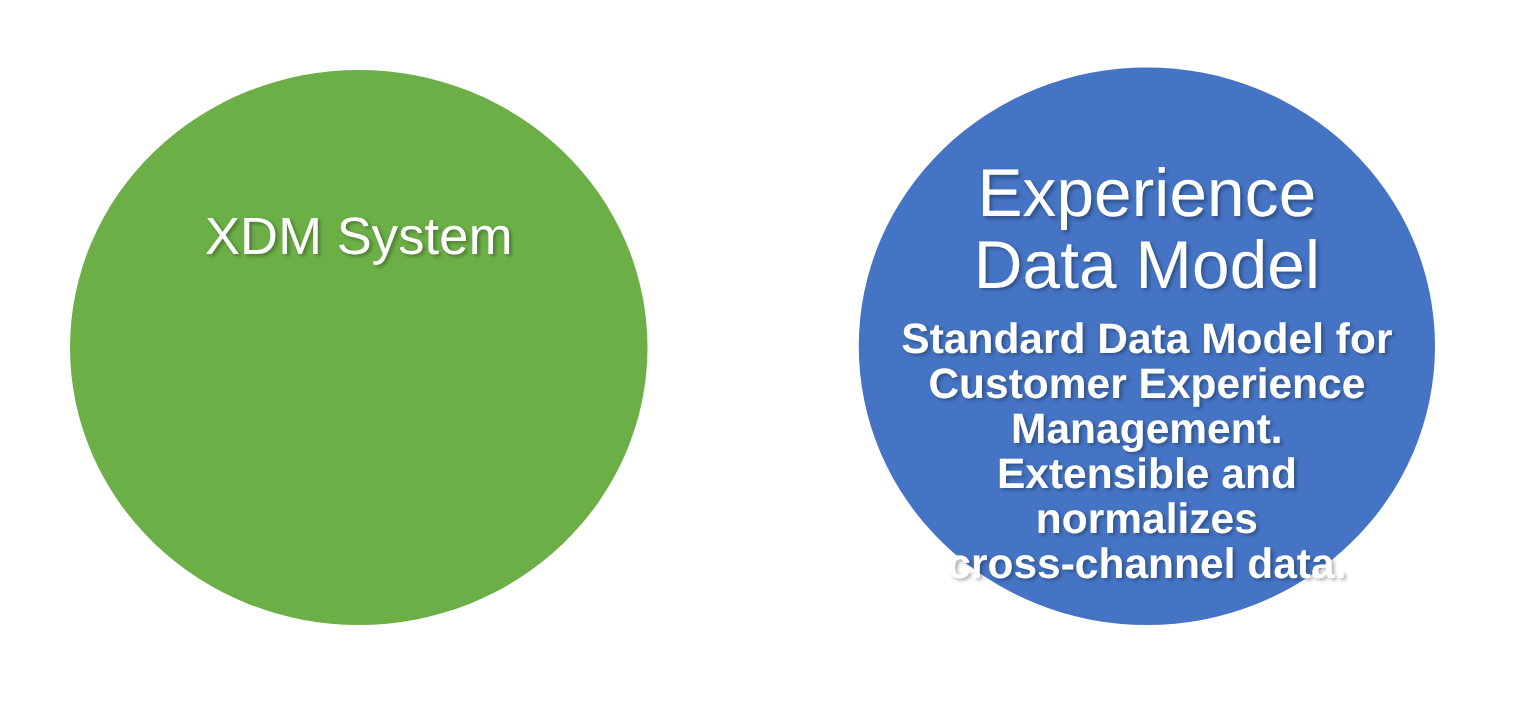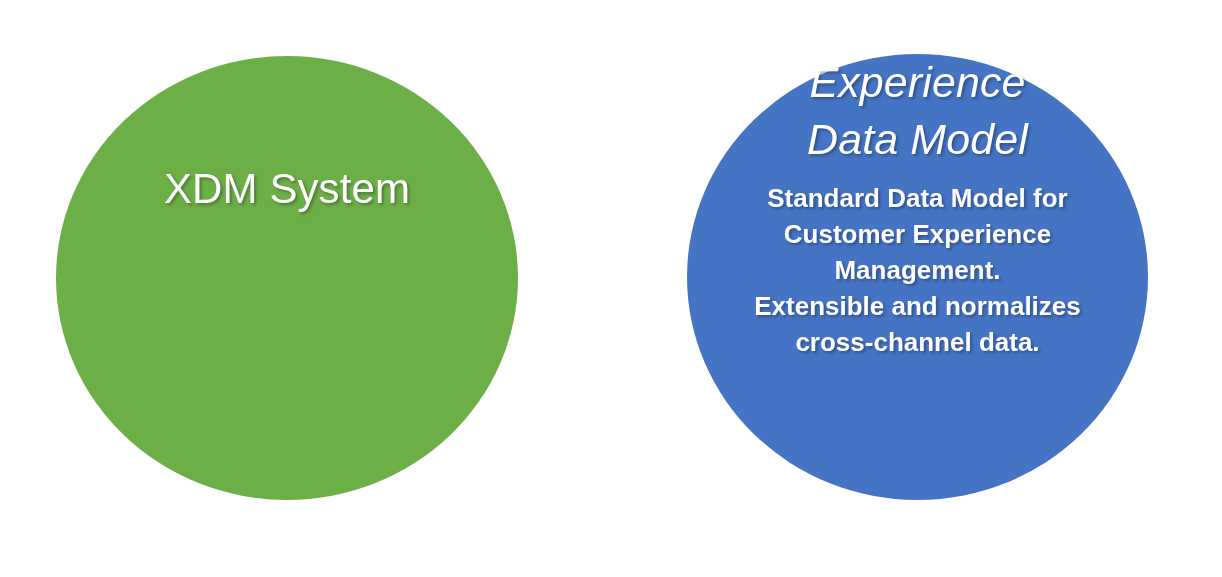--- a/index.html
+++ b/index.html
@@ -75,26 +75,26 @@
   }
   .node-green .node-body {
     font-size: 27px;
     line-height: 37px;
     margin-top: 10px;
     width: 400px;
   }
 
   
   .node-blue .node-title {
-    font-size: 43px;
+    font-size: 54px;
     line-height: 57px;
-    font-style: italic;
+    margin-top: 73px;
   }
   .node-blue .node-body {
-    font-size: 26px;
+    font-size: 34px;
     line-height: 36px;
     margin-top: 12px;
     width: 400px;
   }
 </style>
 </head>
 <body>
 
 <div class="canvas">
 

